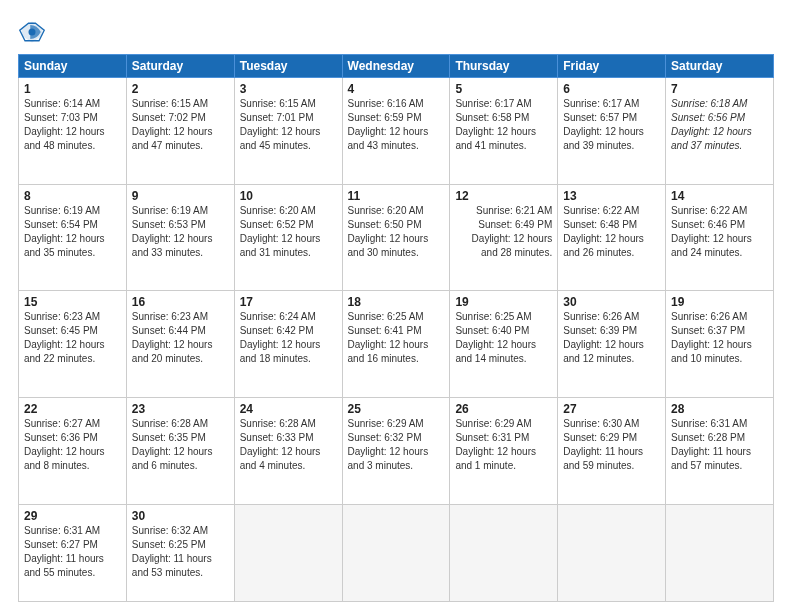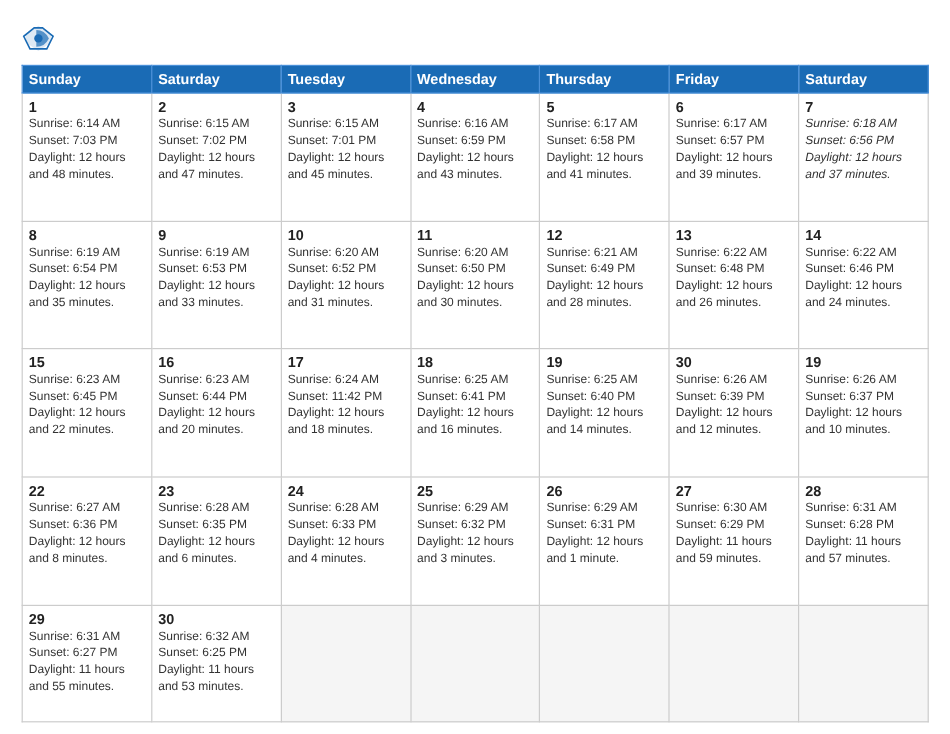--- a/index.html
+++ b/index.html
@@ -215,21 +215,21 @@
           </td>
           <td>
             <span class="day-number">11</span>
             <div class="day-info" style="white-space: pre-line;">Sunrise: 6:20 AM
 Sunset: 6:50 PM
 Daylight: 12 hours
 and 30 minutes.</div>
           </td>
           <td>
             <span class="day-number">12</span>
-            <div class="day-info" style="white-space: pre-line;">Sunrise: 6:21 AM
+            <div class="day-info" style="white-space: pre-line; text-align: right;">Sunrise: 6:21 AM
 Sunset: 6:49 PM
 Daylight: 12 hours
 and 28 minutes.</div>
           </td>
           <td>
             <span class="day-number">13</span>
             <div class="day-info" style="white-space: pre-line;">Sunrise: 6:22 AM
 Sunset: 6:48 PM
 Daylight: 12 hours
 and 26 minutes.</div>
@@ -253,21 +253,21 @@
           <td>
             <span class="day-number">16</span>
             <div class="day-info" style="white-space: pre-line;">Sunrise: 6:23 AM
 Sunset: 6:44 PM
 Daylight: 12 hours
 and 20 minutes.</div>
           </td>
           <td>
             <span class="day-number">17</span>
             <div class="day-info" style="white-space: pre-line;">Sunrise: 6:24 AM
-Sunset: 11:42 PM
+Sunset: 6:42 PM
 Daylight: 12 hours
 and 18 minutes.</div>
           </td>
           <td>
             <span class="day-number">18</span>
             <div class="day-info" style="white-space: pre-line;">Sunrise: 6:25 AM
 Sunset: 6:41 PM
 Daylight: 12 hours
 and 16 minutes.</div>
           </td>

